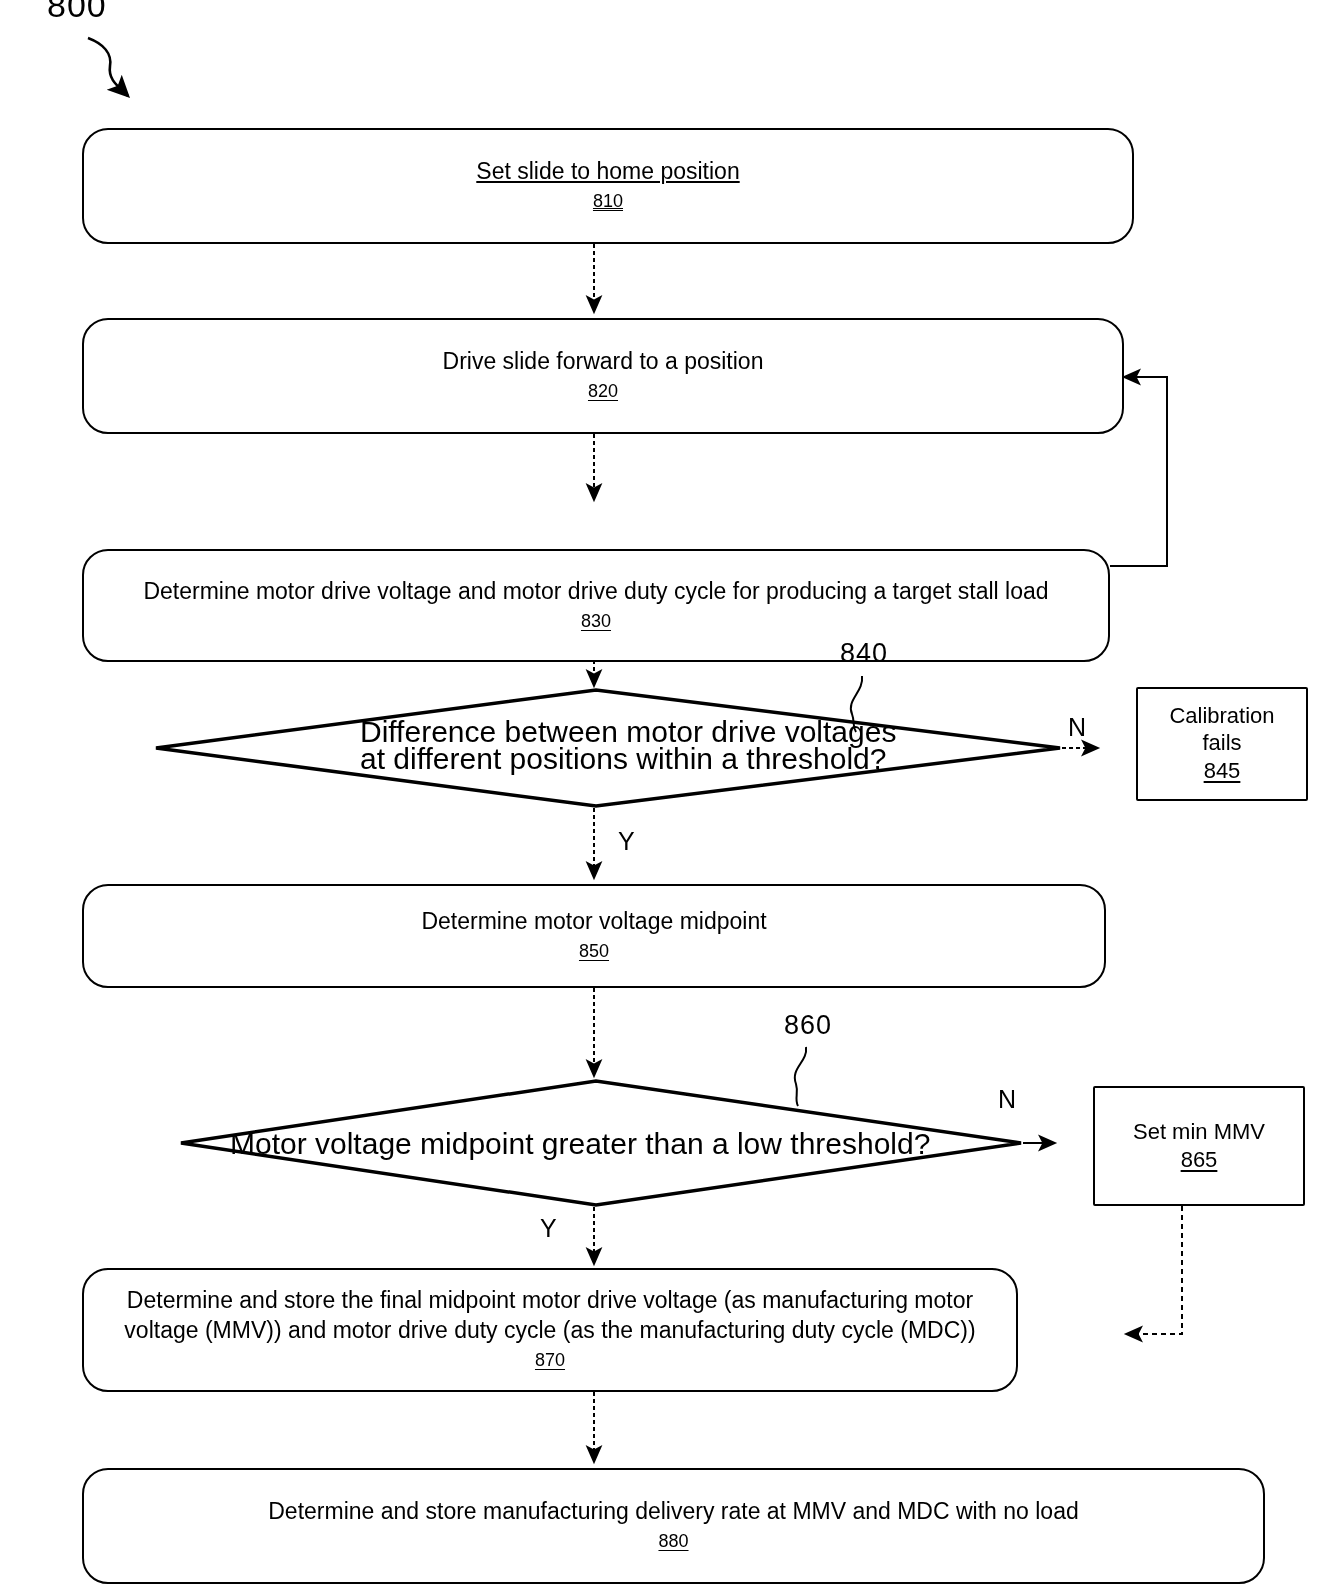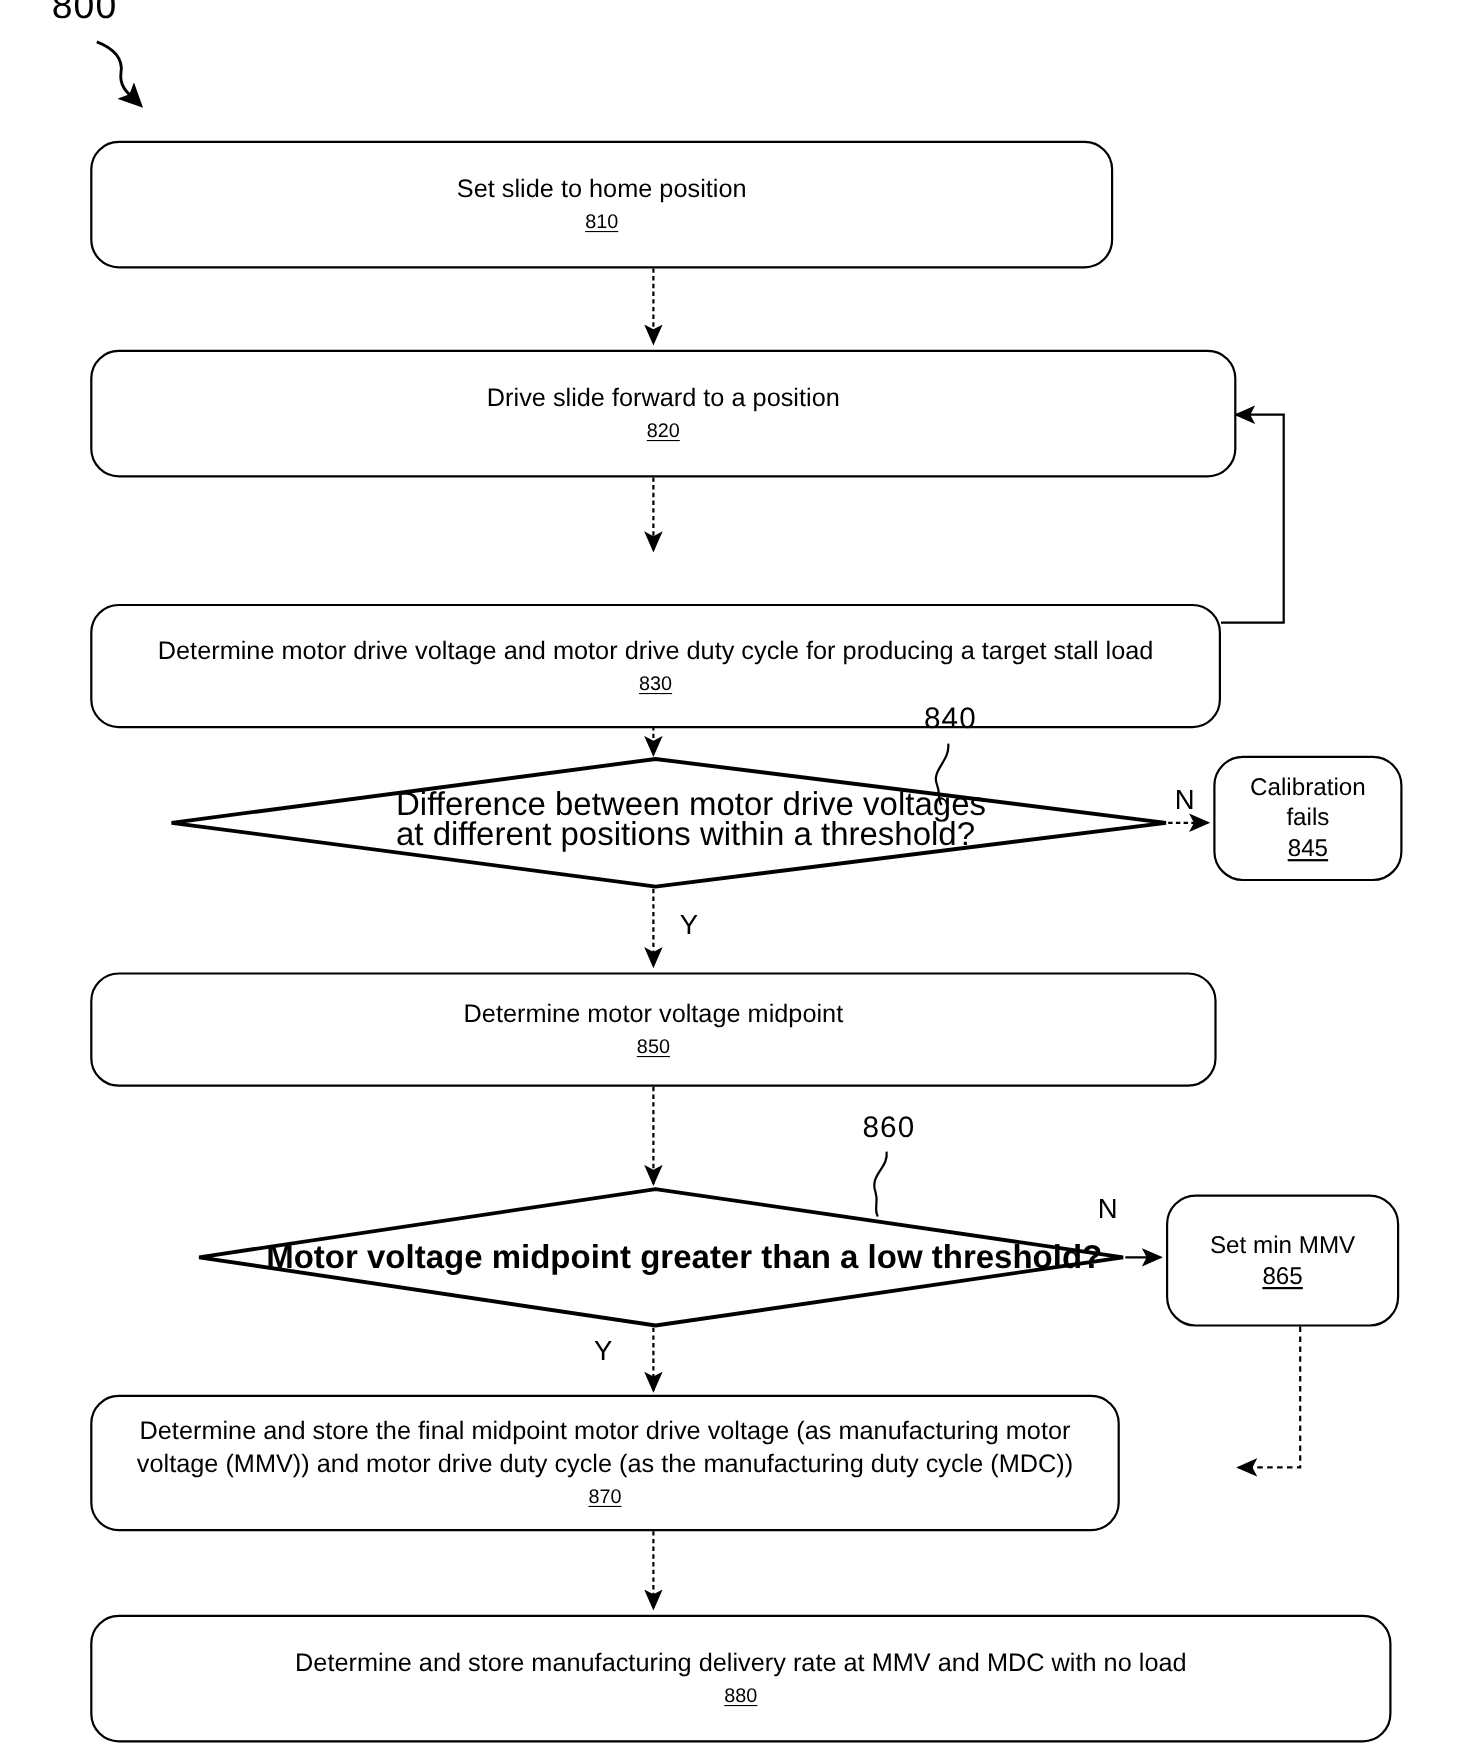--- a/index.html
+++ b/index.html
@@ -47,22 +47,23 @@
   .node .line.wrap {
     white-space: normal;
   }
   .node .ref {
     font-size: 18px;
     line-height: 30px;
     text-decoration: underline;
     text-underline-offset: 3px;
   }
   .small-node {
-    border-radius: 27px;
+    border-radius: 2px;
     padding: 16px 8px;
+    margin-left: 33px;
   }
   .small-node .line {
     font-size: 22px;
     line-height: 27px;
   }
   .small-node .ref {
     font-size: 22px;
     line-height: 30px;
   }
   .diamond-text {
@@ -136,21 +137,21 @@
 
     <path d="M1023,1143 L1055,1143" stroke="#000000" stroke-width="2" fill="none" marker-end="url(#arrowThin)"></path>
 
     <path d="M594,1207 L594,1264" stroke="#000000" stroke-width="2" fill="none" stroke-dasharray="4 3" marker-end="url(#arrowThin)"></path>
 
     <path d="M1182,1206 L1182,1334 L1126,1334" stroke="#000000" stroke-width="2" fill="none" stroke-dasharray="5 4" marker-end="url(#arrowThin)"></path>
 
     <path d="M594,1392 L594,1462" stroke="#000000" stroke-width="2" fill="none" stroke-dasharray="4 3" marker-end="url(#arrowThin)"></path>
   </svg>
 
-  <div class="node" style="left:82px; top:128px; width:930px; height:116px;">
+  <div class="node" style="left:82px; top:128px; width:1052px; height:116px;text-decoration:underline;">
     <div class="line">Set slide to home position</div>
     <div class="ref">810</div>
   </div>
 
   <div class="node" style="left:82px; top:318px; width:1042px; height:116px;padding-left:16px;">
     <div class="line">Drive slide forward to a position</div>
     <div class="ref">820</div>
   </div>
 
   <div class="node" style="left:82px; top:505px; width:1028px; height:113px; padding:4px 10px;margin-top:44px;">
@@ -173,21 +174,21 @@
     <div class="line">Calibration</div>
     <div class="line">fails</div>
     <div class="ref">845</div>
   </div>
 
   <div class="node" style="left:82px; top:884px; width:1024px; height:104px;">
     <div class="line">Determine motor voltage midpoint</div>
     <div class="ref">850</div>
   </div>
 
-  <div class="diamond-text" style="left:242px; top:1130px; width:700px;font-weight:bold;">
+  <div class="diamond-text" style="left:230px; top:1130px; width:700px;">
     <div>Motor voltage midpoint greater than a low threshold?</div>
   </div>
 
   <div class="ref-label" style="left:784px; top:1012px;">860</div>
 
   <div class="edge-label" style="left:998px; top:1087px;">N</div>
 
   <div class="edge-label" style="left:540px; top:1216px;">Y</div>
 
   <div class="node small-node" style="left:1060px; top:1086px; width:212px; height:120px;">

